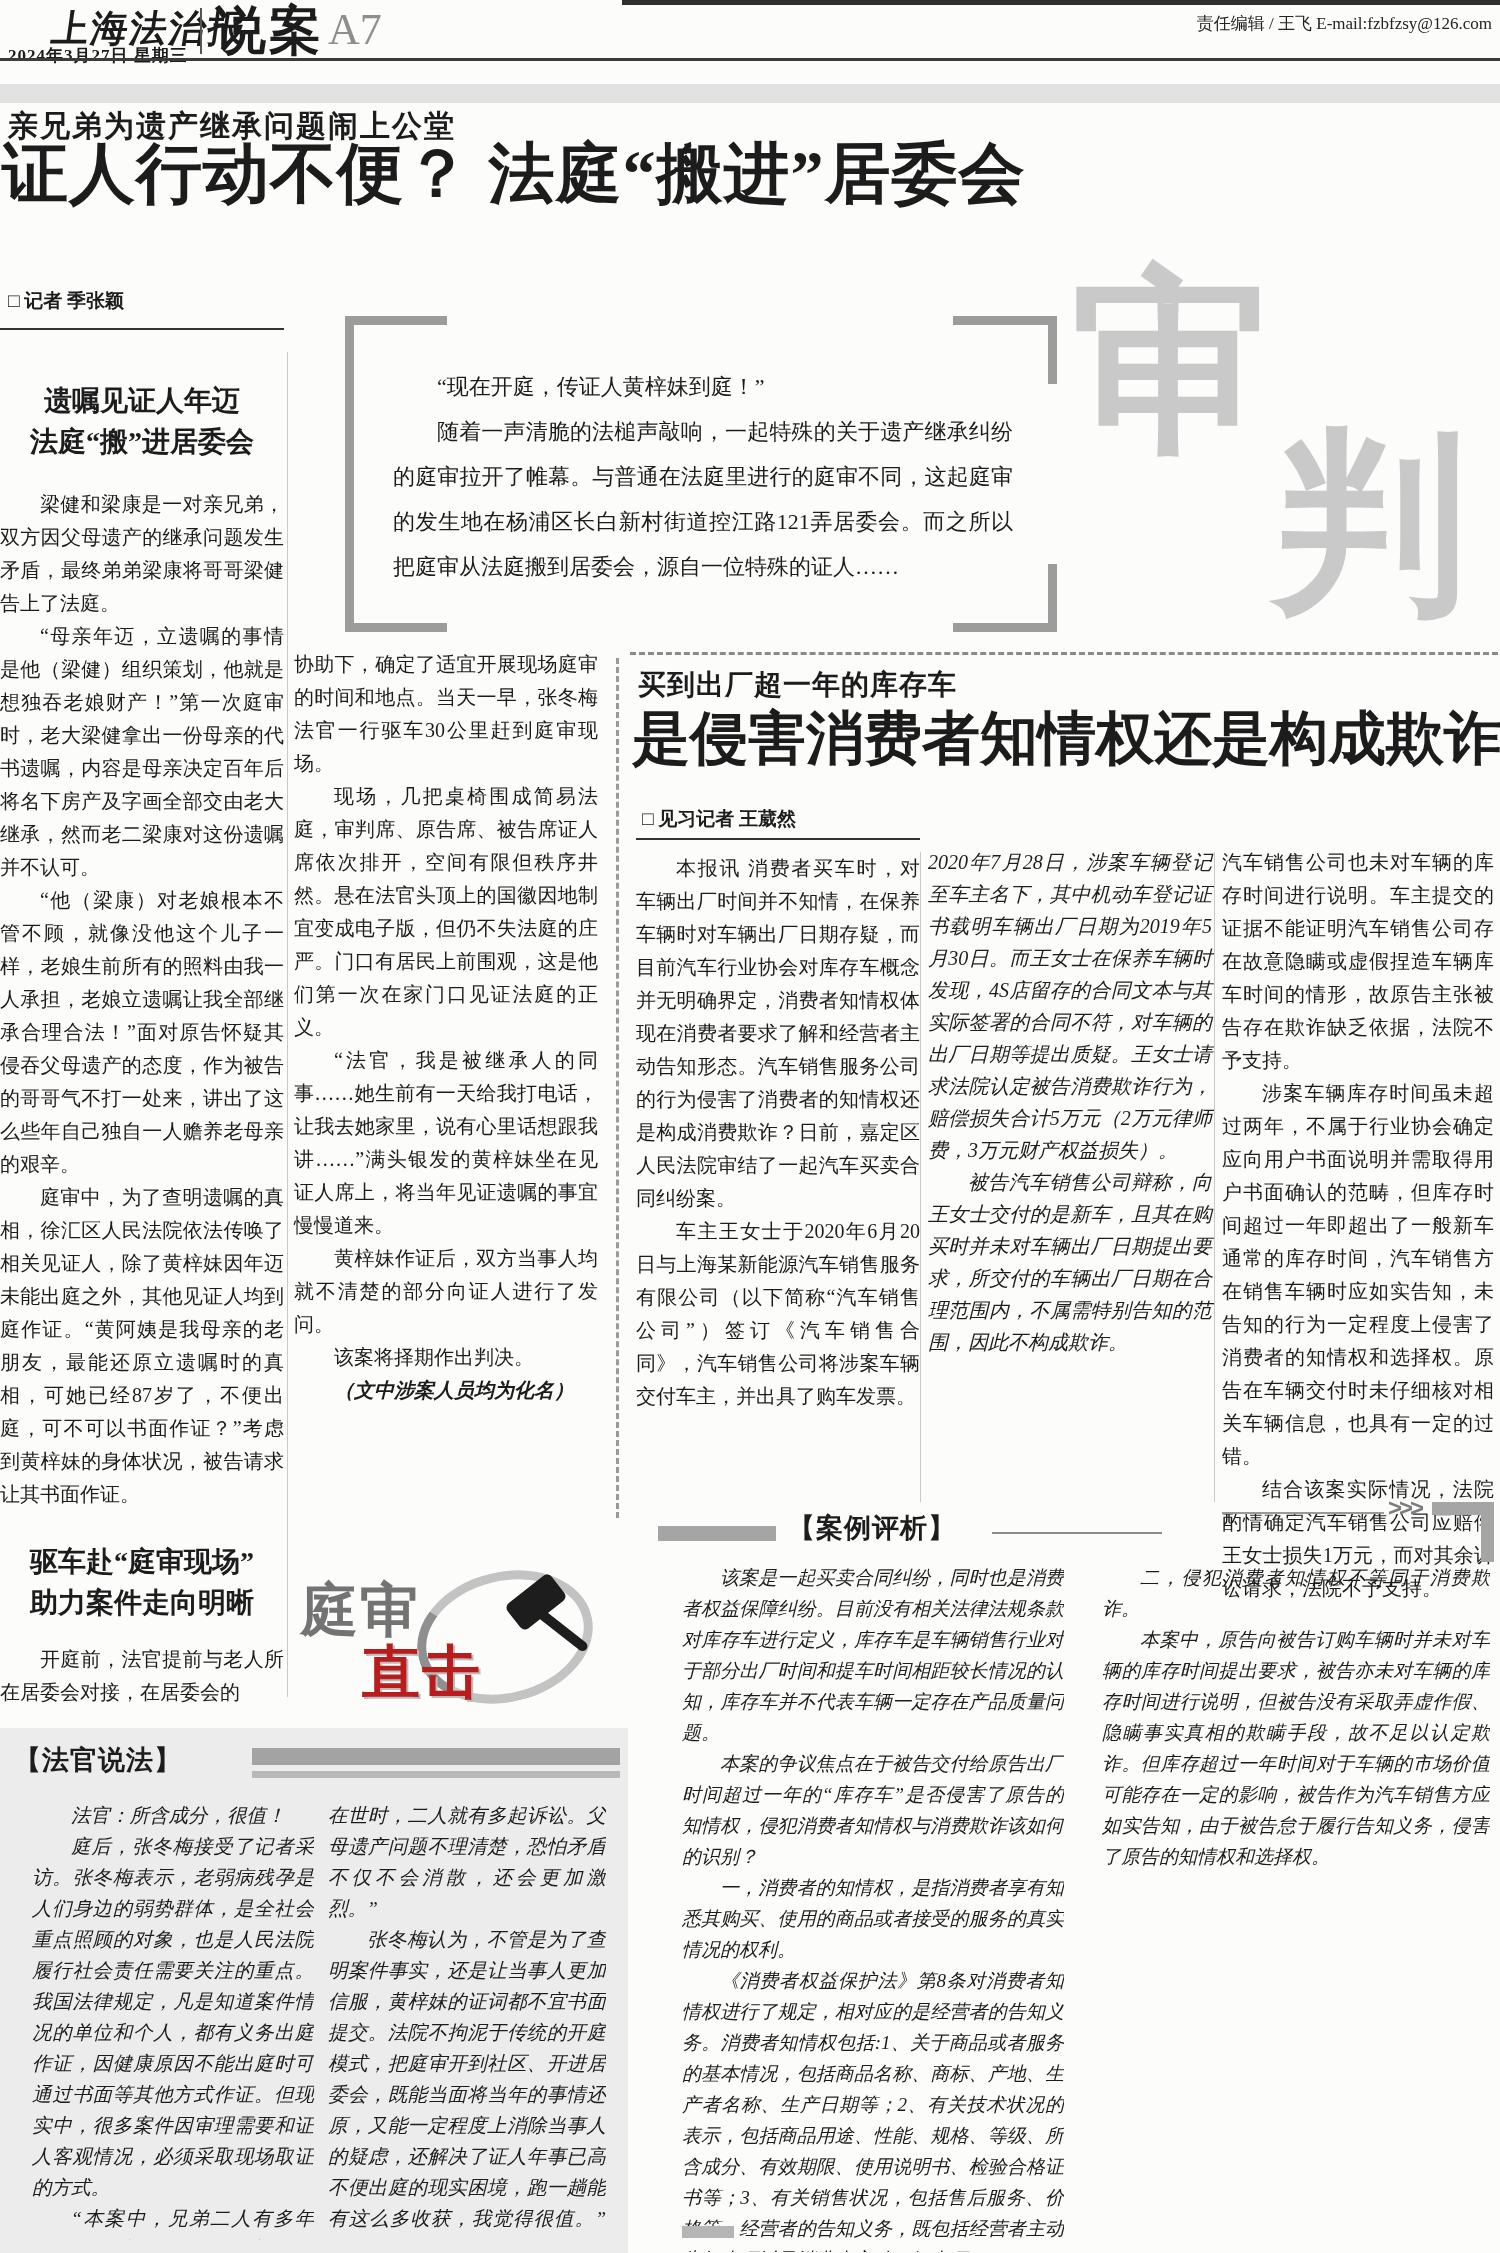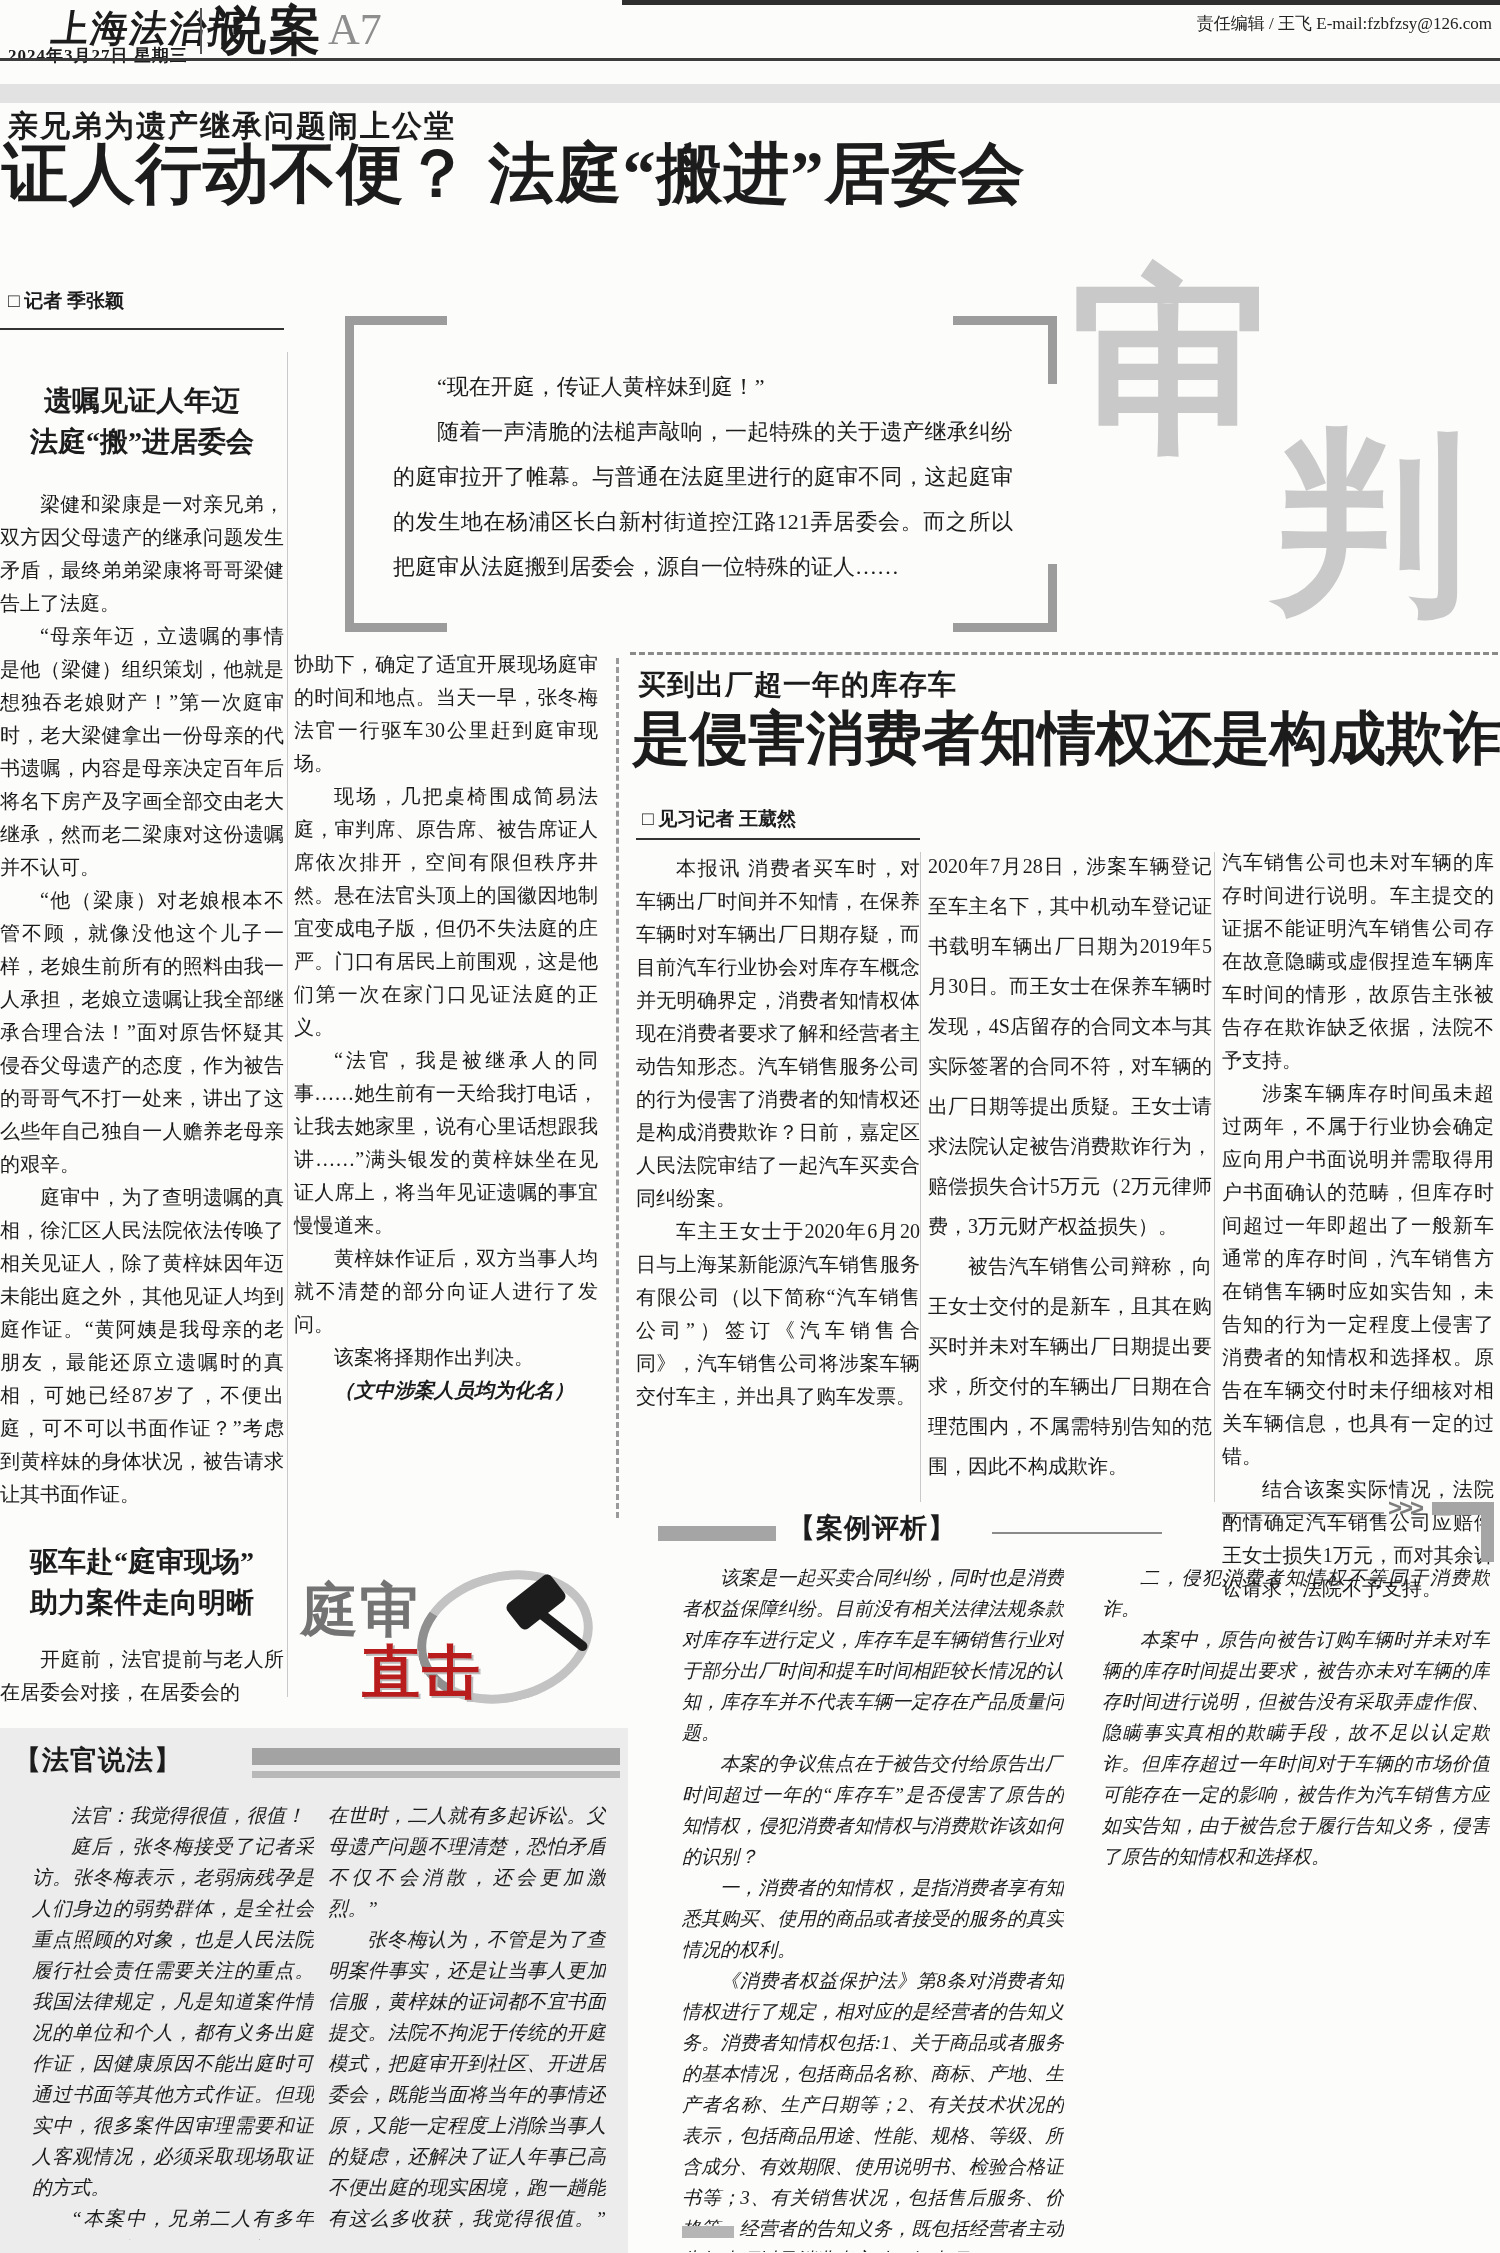--- a/index.html
+++ b/index.html
@@ -48,21 +48,21 @@
   .g-handle{left:224px;top:52px;width:72px;height:10px;background:#1d1d1d;border-radius:5px;transform:rotate(38deg);}
   
   .dash-h{left:630px;top:652px;width:868px;border-top:3px dashed #8a8a8a;}
   .dash-v{left:616px;top:658px;height:860px;border-left:3px dashed #9a9a9a;}
   .kicker2{left:638px;top:666px;font-size:28px;font-weight:600;letter-spacing:1px;}
   .headline2{left:632px;top:700px;width:870px;font-size:58px;font-weight:900;letter-spacing:0px;white-space:nowrap;}
   .byline2{left:642px;top:806px;font-size:19px;font-weight:600;}
   .byline2-rule{left:636px;top:838px;width:284px;height:2px;background:#333;}
   .a2col{font-size:20px;line-height:33px;}
   .a2a{left:636px;top:852px;width:284px;}
-  .a2b{left:928px;top:846px;width:284px;line-height:40px;}
+  .a2b{left:928px;top:846px;width:284px;line-height:32px;font-style:italic;}
   .a2c{left:1222px;top:846px;width:272px;}
   .vr1{left:920px;top:852px;height:650px;}
   .vr2{left:1214px;top:852px;height:650px;}
   
   .end-rule{left:1222px;top:1512px;width:162px;height:2px;background:#999;}
   .arrows{left:1388px;top:1494px;font-size:24px;font-weight:900;color:#7d7d7d;letter-spacing:-3px;font-family:"Liberation Sans",sans-serif;}
   .corner-h{left:1432px;top:1502px;width:62px;height:13px;background:#a5a5a5;}
   .corner-v{left:1481px;top:1502px;width:13px;height:60px;background:#a5a5a5;}
   .an-bar{left:658px;top:1526px;width:118px;height:15px;background:#a5a5a5;}
   .an-title{left:788px;top:1510px;font-size:27px;font-weight:800;letter-spacing:1px;}
@@ -199,21 +199,21 @@
       <p class="para">二，侵犯消费者知情权不等同于消费欺诈。</p>
       <p class="para">本案中，原告向被告订购车辆时并未对车辆的库存时间提出要求，被告亦未对车辆的库存时间进行说明，但被告没有采取弄虚作假、隐瞒事实真相的欺瞒手段，故不足以认定欺诈。但库存超过一年时间对于车辆的市场价值可能存在一定的影响，被告作为汽车销售方应如实告知，由于被告怠于履行告知义务，侵害了原告的知情权和选择权。</p>
     </div>
   <div class="abs an-cont"></div>
 
   <div class="abs judge-box">
     <div class="abs j-title">【法官说法】</div>
     <div class="abs j-bar1"></div>
     <div class="abs j-bar2"></div>
     <div class="abs jcol j1">
-        <p class="para">法官：我觉得很值，很值！</p>
+        <p class="para">法官：所含成分，很值！</p>
         <p class="para">庭后，张冬梅接受了记者采访。张冬梅表示，老弱病残孕是人们身边的弱势群体，是全社会重点照顾的对象，也是人民法院履行社会责任需要关注的重点。我国法律规定，凡是知道案件情况的单位和个人，都有义务出庭作证，因健康原因不能出庭时可通过书面等其他方式作证。但现实中，很多案件因审理需要和证人客观情况，必须采取现场取证的方式。</p>
         <p class="para">“本案中，兄弟二人有多年积怨，矛盾很深，早在母亲</p>
       </div>
     <div class="abs jcol j2 cont-first">
         <p class="para">在世时，二人就有多起诉讼。父母遗产问题不理清楚，恐怕矛盾不仅不会消散，还会更加激烈。”</p>
         <p class="para">张冬梅认为，不管是为了查明案件事实，还是让当事人更加信服，黄梓妹的证词都不宜书面提交。法院不拘泥于传统的开庭模式，把庭审开到社区、开进居委会，既能当面将当年的事情还原，又能一定程度上消除当事人的疑虑，还解决了证人年事已高不便出庭的现实困境，跑一趟能有这么多收获，我觉得很值。”张冬梅说。</p>
       </div>
   </div>
 
 </div>

